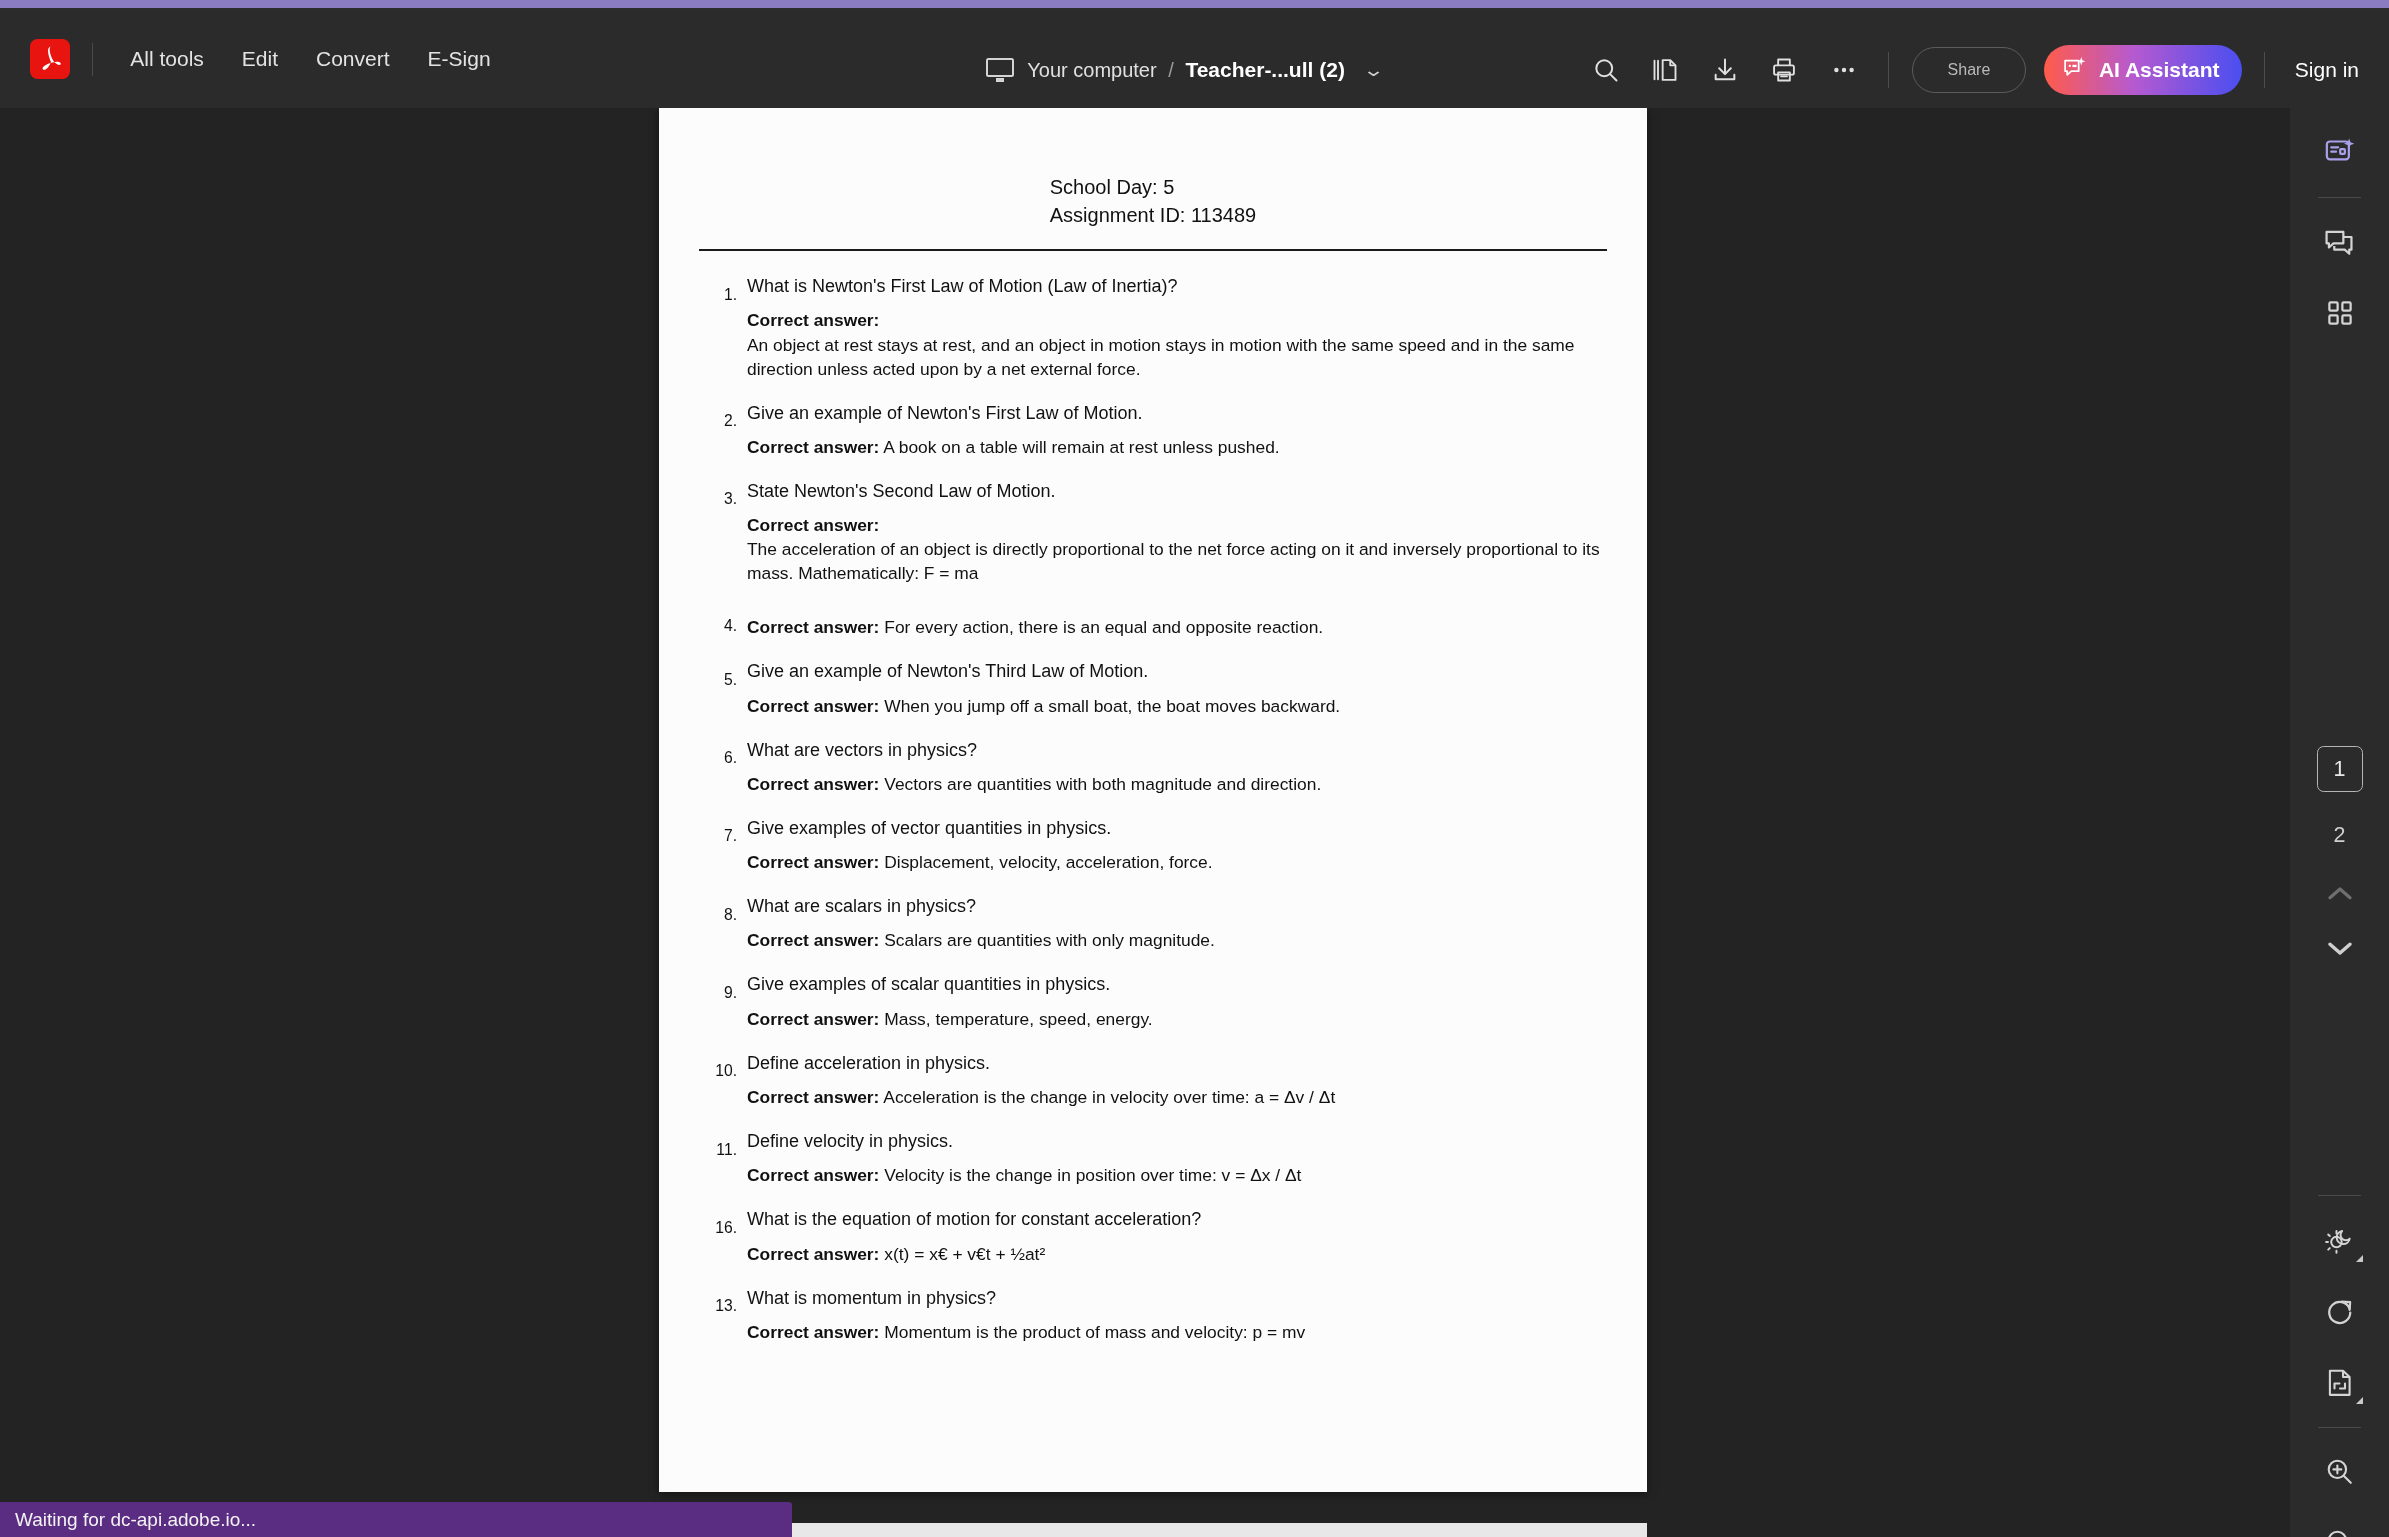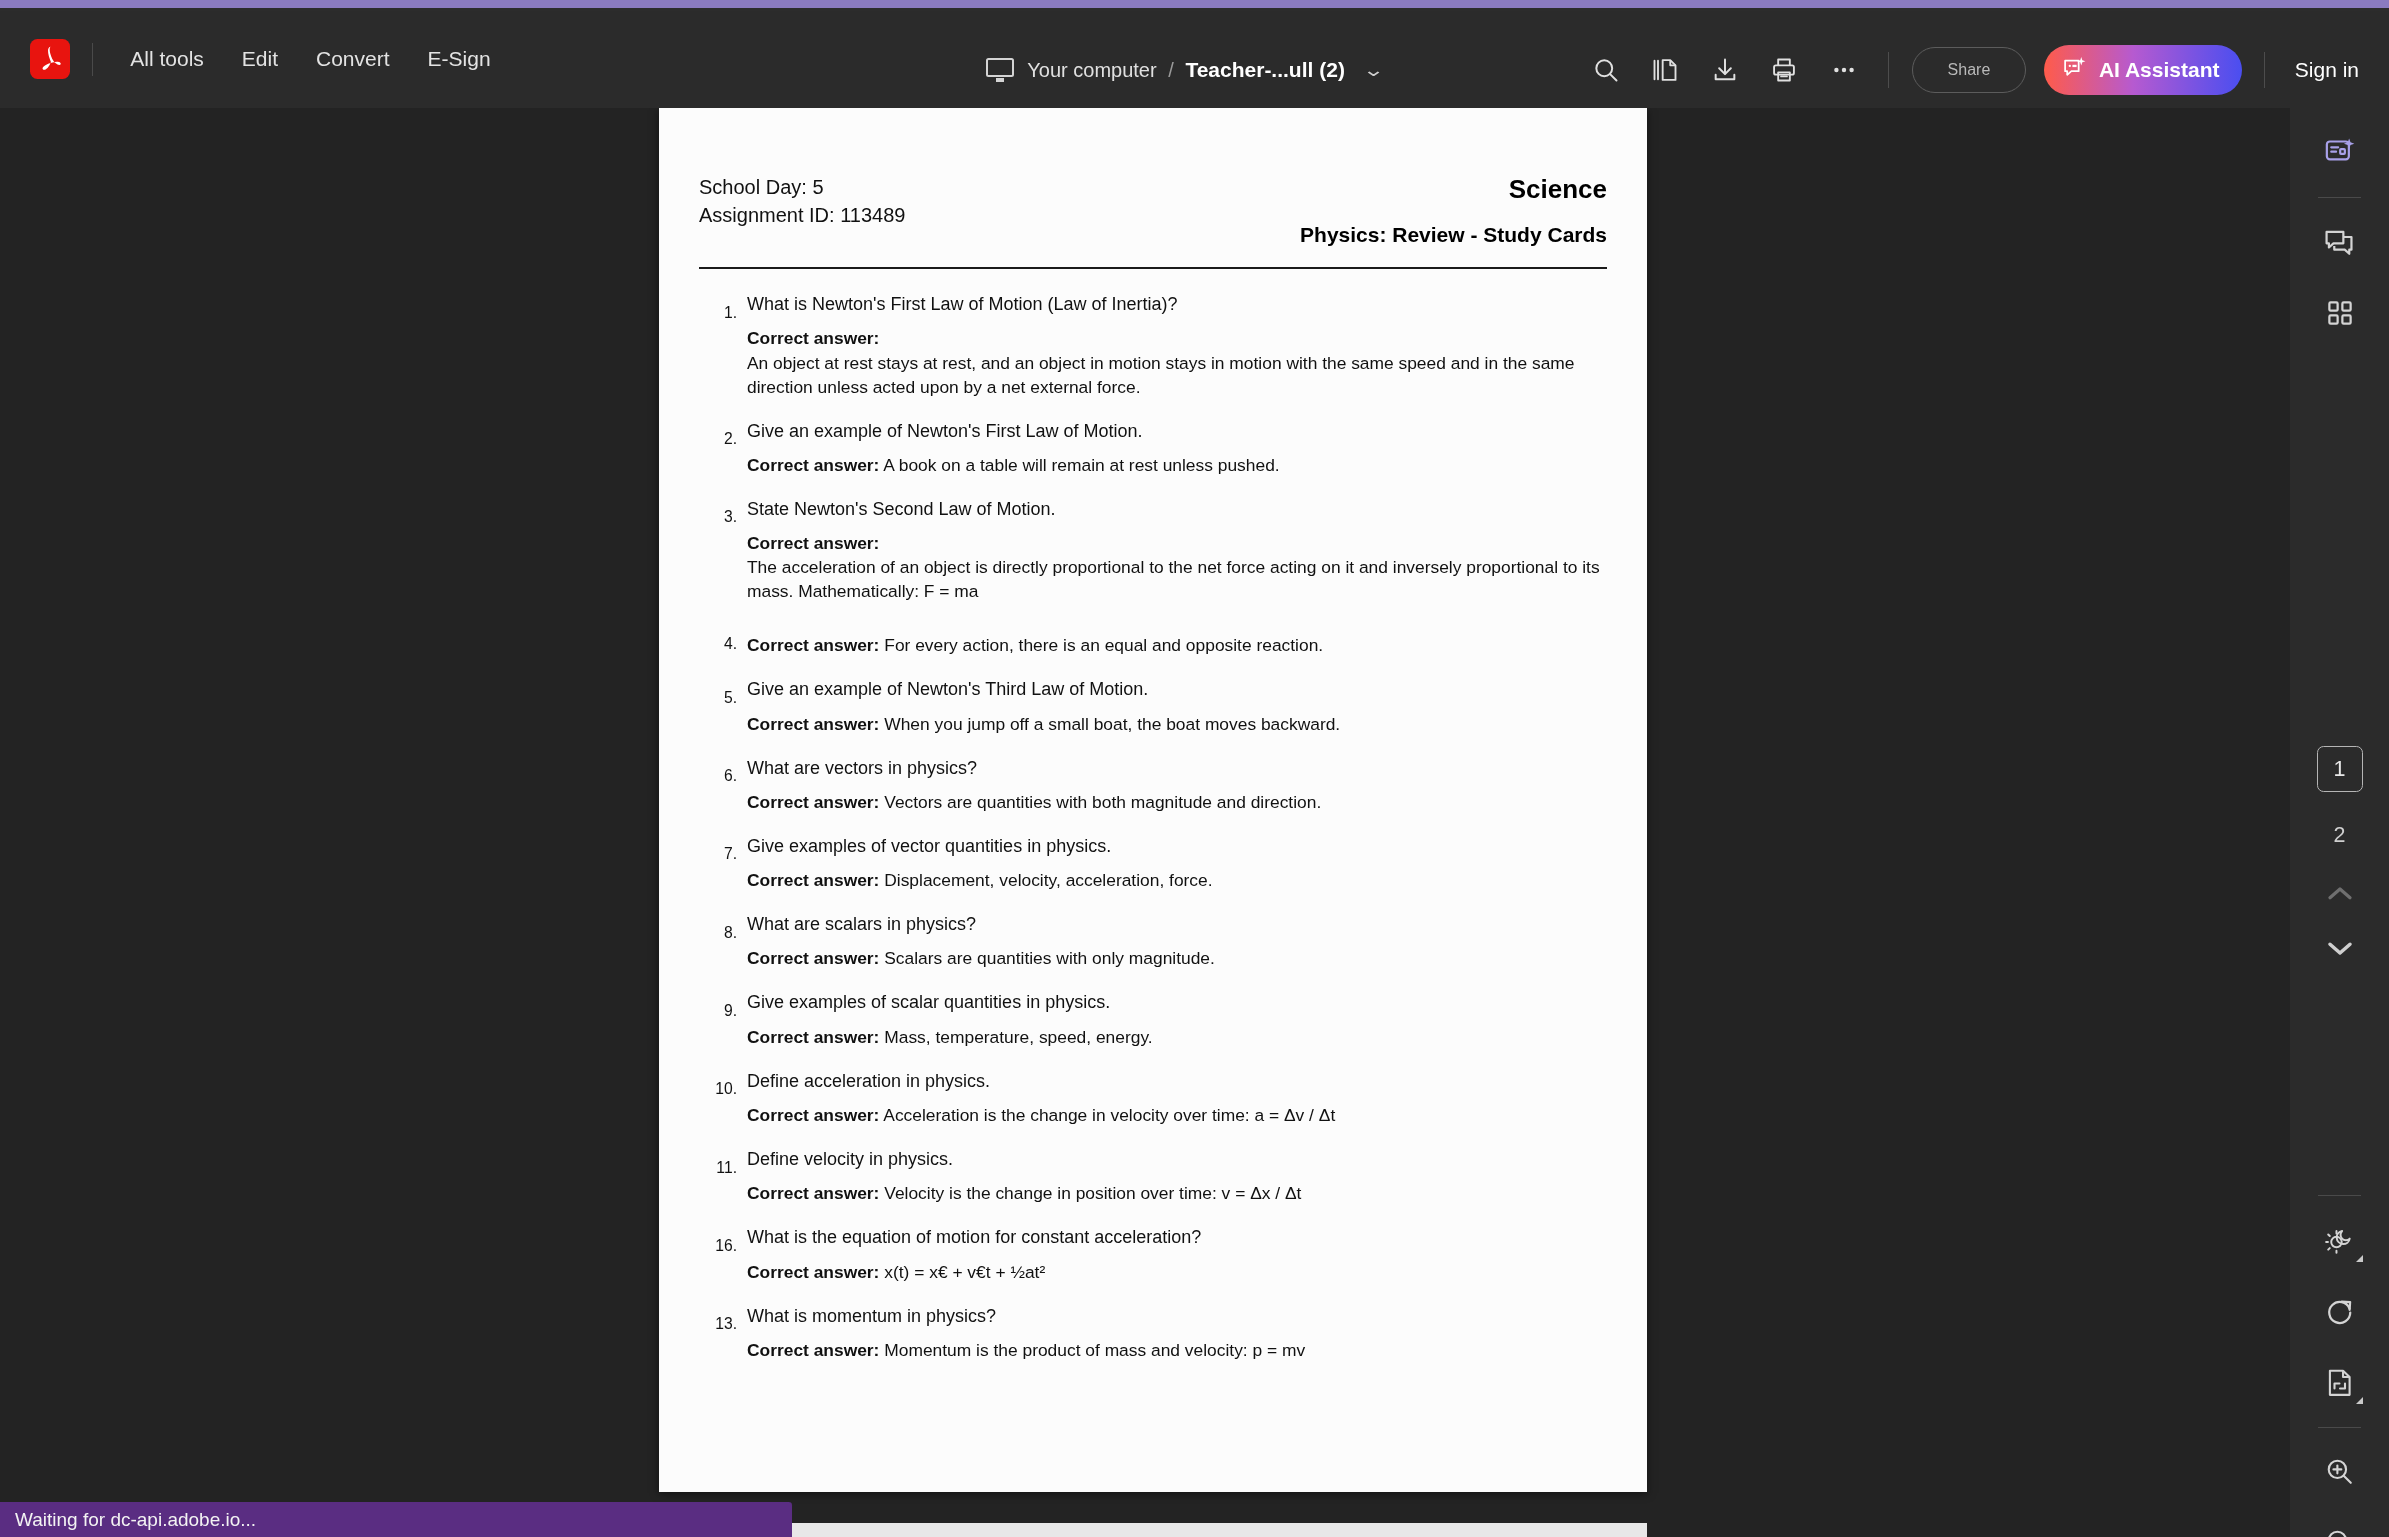--- a/index.html
+++ b/index.html
@@ -138,21 +138,21 @@
     box-shadow: 0 1.7px 8.3px rgba(0,0,0,.5);
   }
   #page2 {
     position: absolute; left: 659px; top: 1415px;
     width: 988px; height: 108px;
     background: #e8e8e8;
   }
 
   
   .doc-pad { padding: 66px 40px 0 40px; }
-  .doc-header { display: flex; justify-content: space-between; align-items: flex-start; gap: 20px; }
+  .doc-header { display: flex; justify-content: center; align-items: flex-start; gap: 20px; }
   .doc-meta { font-size: 20px; color: #111; line-height: 1.38; }
   .doc-titles { text-align: right; }
   #doc-subject {
     font-size: 26px; font-weight: bold; color: #000; line-height: 1.2;
   }
   #doc-title {
     font-size: 21px; font-weight: bold; color: #000; margin-top: 18px;
   }
   #doc-rule {
     margin-top: 20px; border-top: 2.5px solid #1b1b1b; width: 100%;
@@ -363,24 +363,20 @@
 
 <div id="viewer">
 
   <div id="page1">
     <div class="doc-pad">
       <div class="doc-header">
         <div class="doc-meta">
           <div>School Day: 5</div>
           <div>Assignment ID: 113489</div>
         </div>
-        <div class="doc-titles">
-          <div id="doc-subject">Science</div>
-          <div id="doc-title">Physics: Review - Study Cards</div>
-        </div>
       </div>
       <div id="doc-rule"></div>
 
       <div class="qlist" id="qlist">
           <div class="qitem">
             <div class="qnum">1.</div>
             <div class="qbody">
               <div class="qtext">What is Newton's First Law of Motion (Law of Inertia)?</div>
               <div class="qans"><b>Correct answer:</b><span class="blk">An object at rest stays at rest, and an object in motion stays in motion with the same speed and in the same direction unless acted upon by a net external force.</span></div>
             </div>

